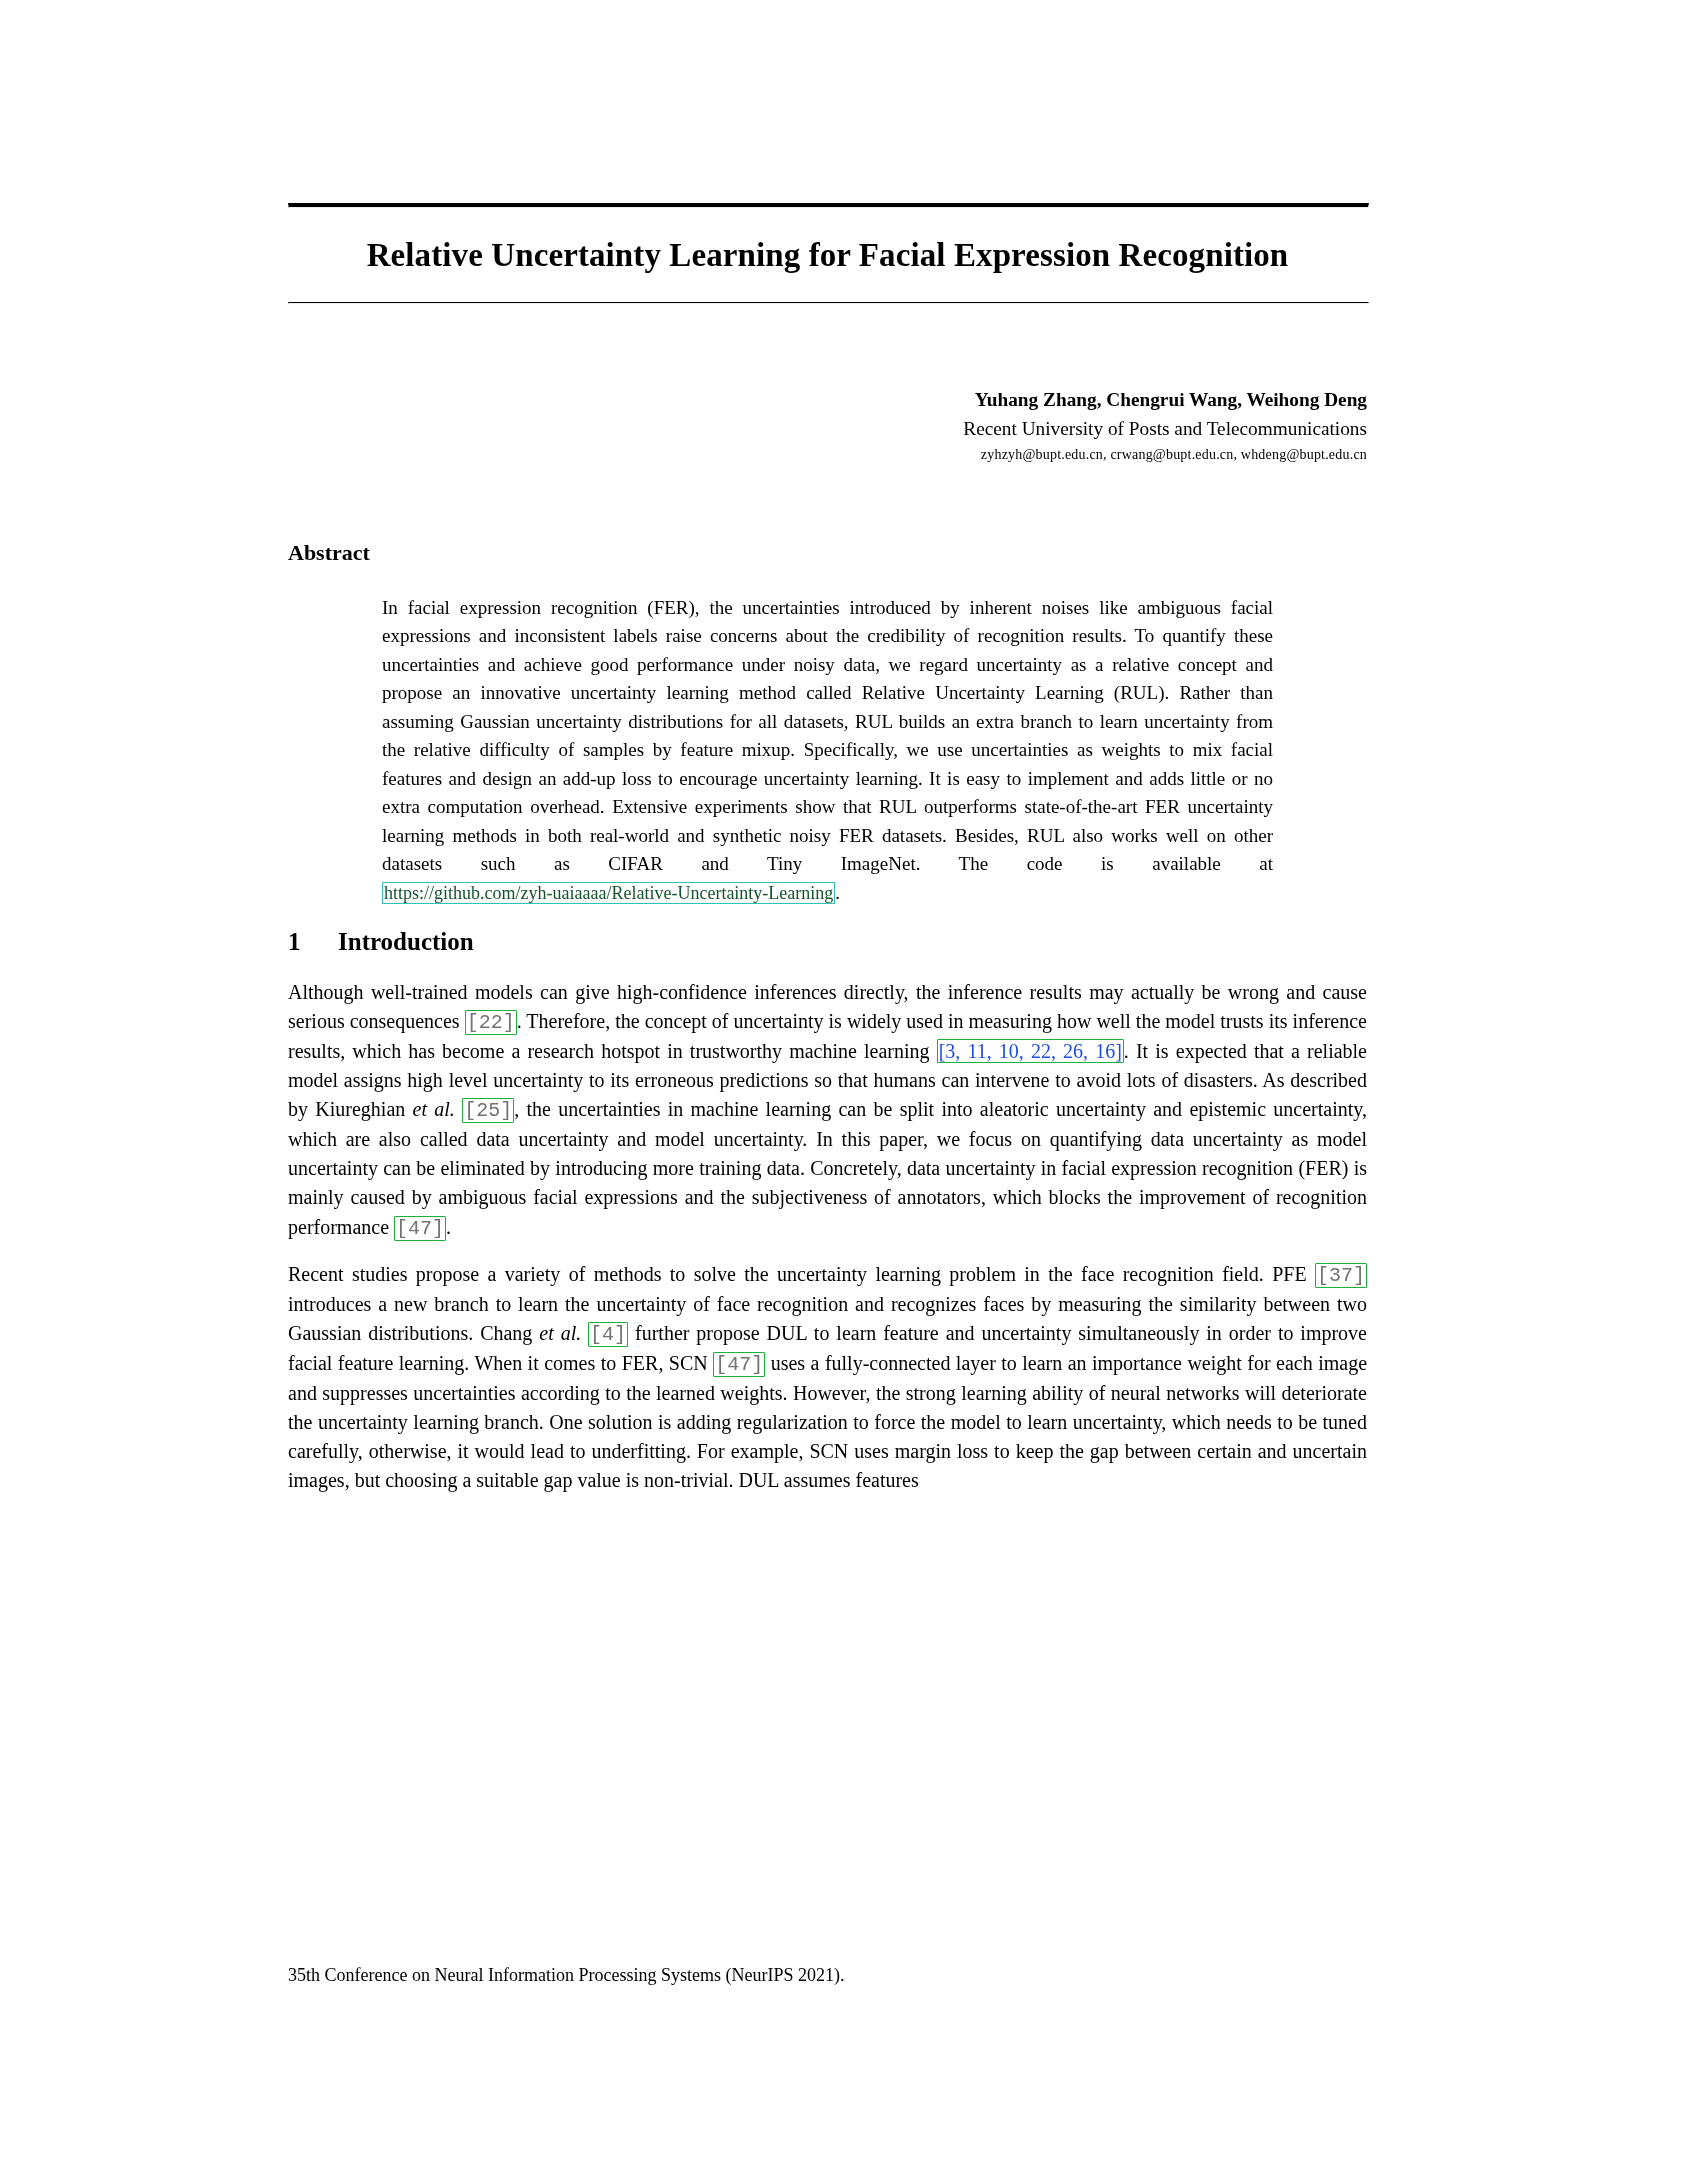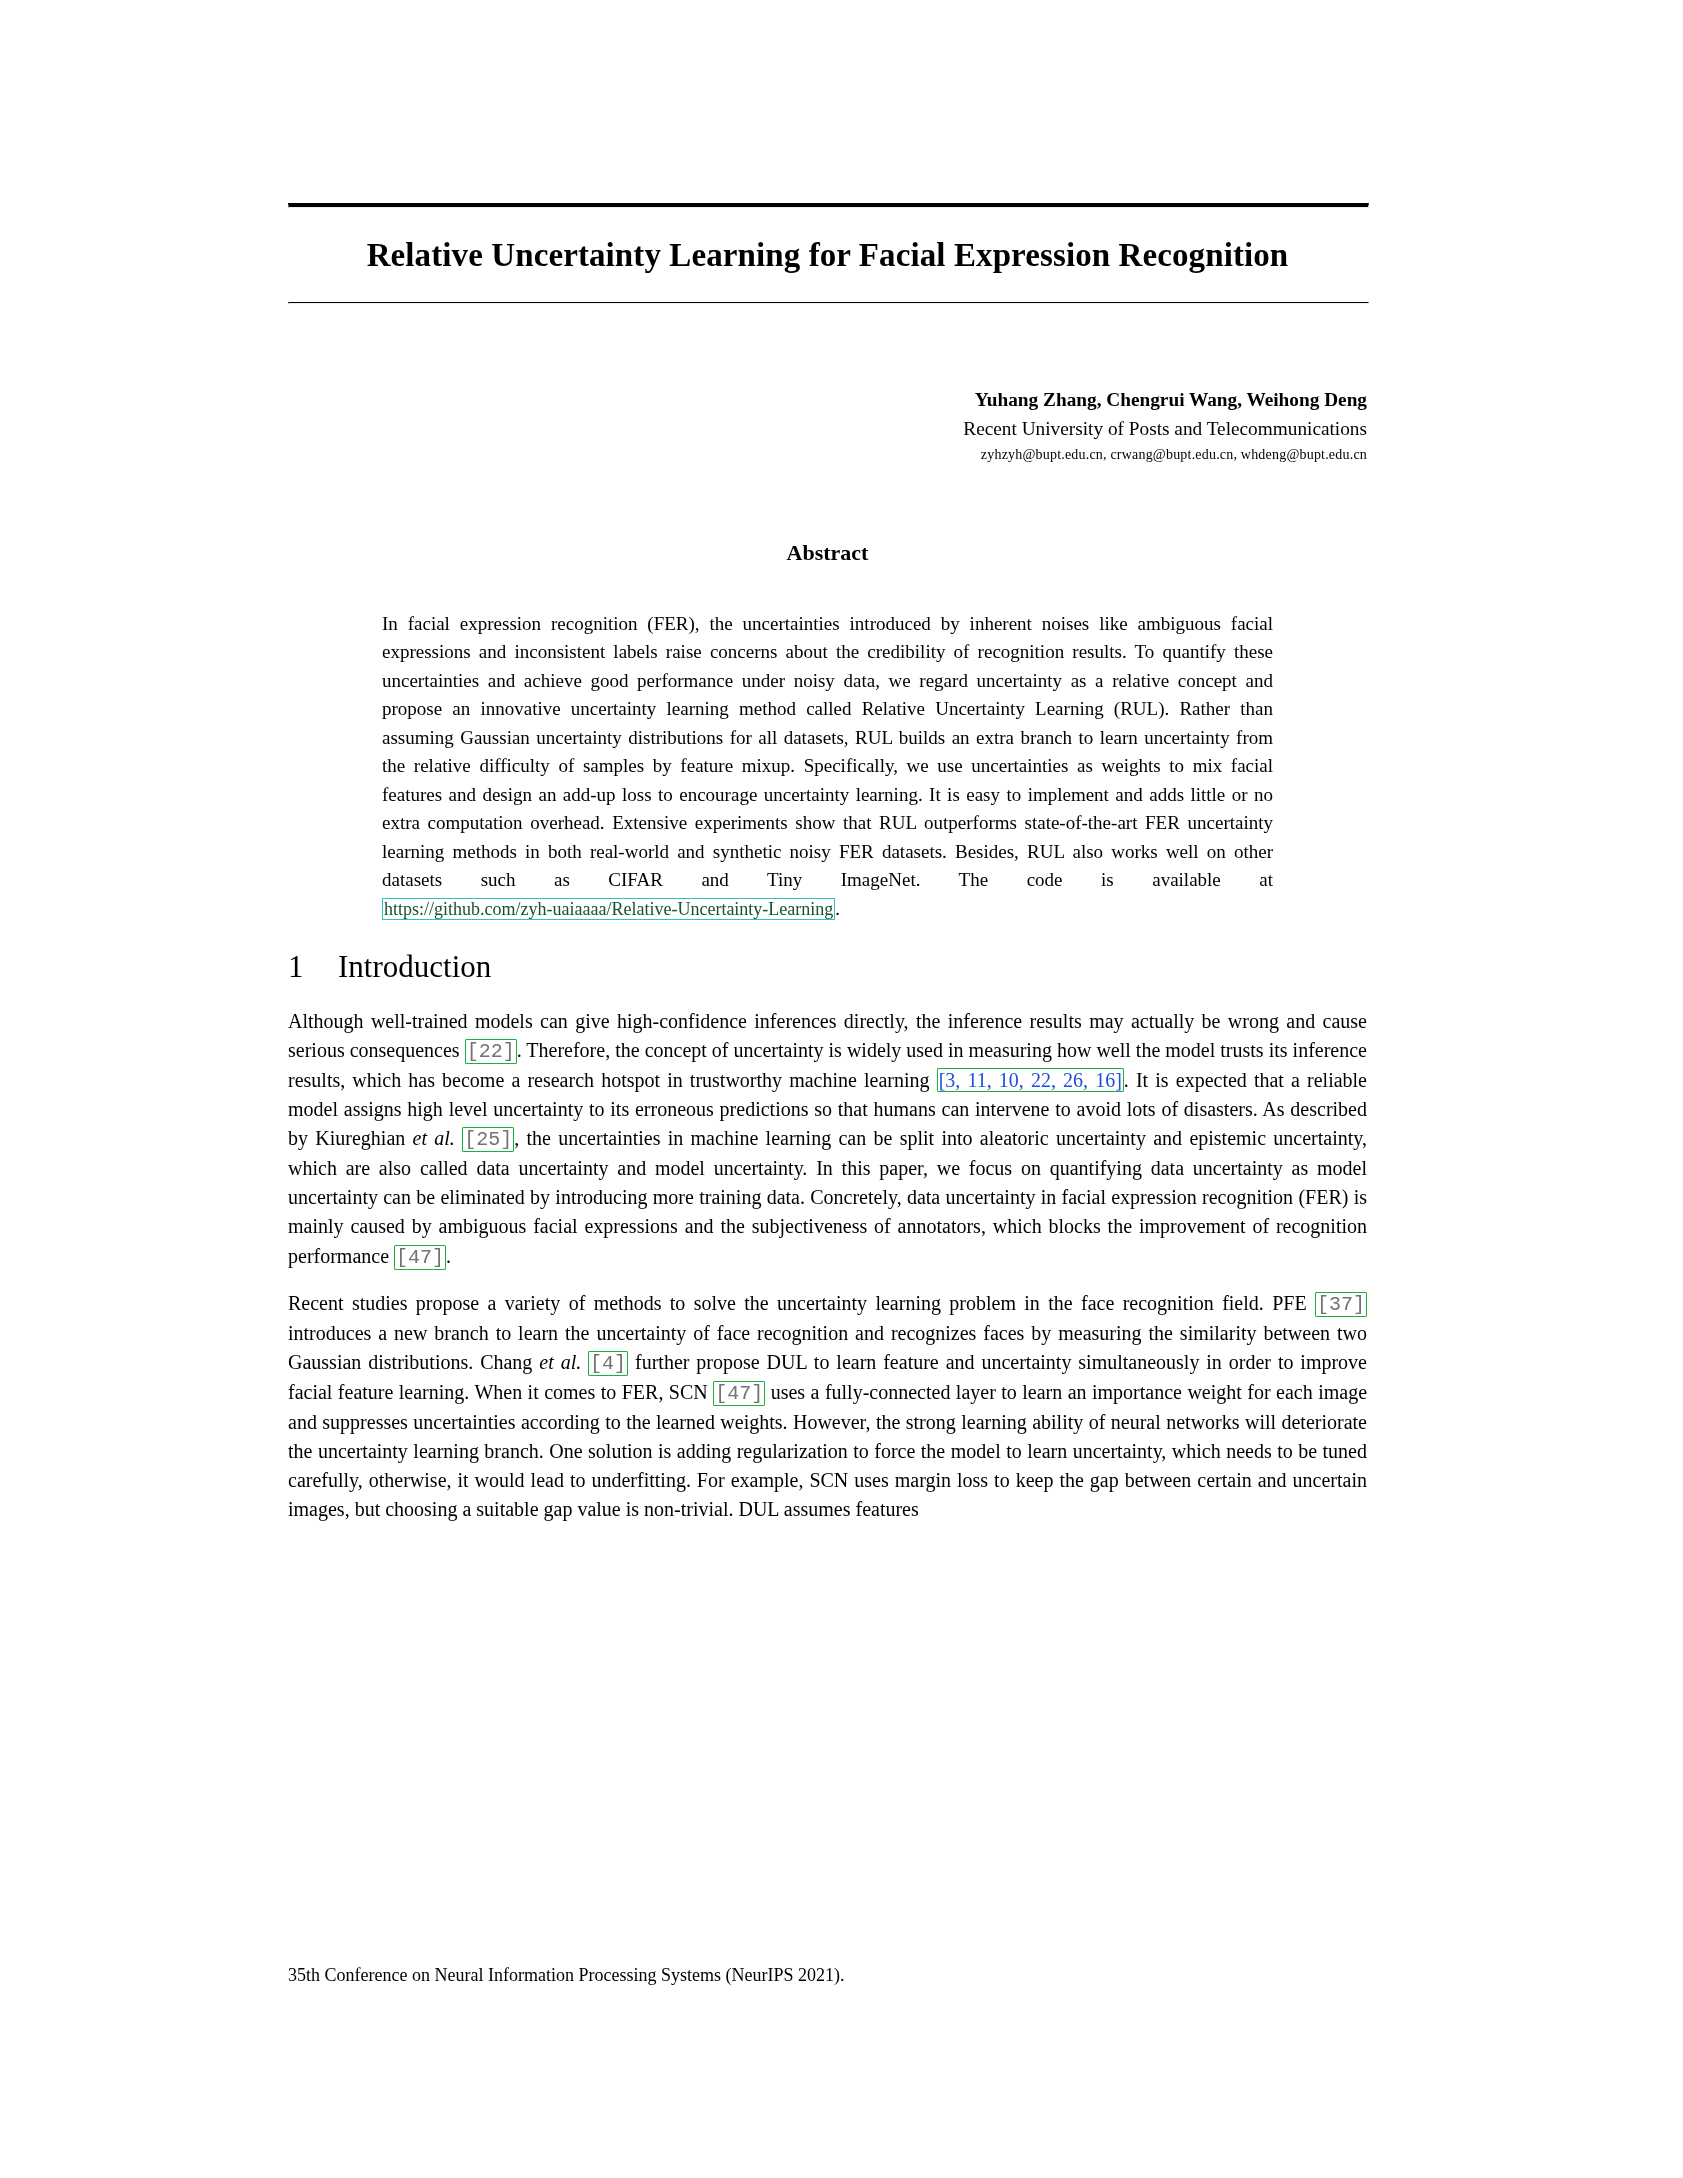--- a/index.html
+++ b/index.html
@@ -55,40 +55,39 @@
   .affiliation {
     font-size: 19.3px;
     margin-bottom: 7px;
   }
   .emails {
     font-family: Liberation Serif, serif;
     font-size: 14px;
     letter-spacing: 0.2px;
   }
   .abstract-heading {
-    text-align: center;
     font-size: 22px;
     font-weight: bold;
     margin-top: 77px;
-    margin-bottom: 44px;
+    margin-bottom: 28px;
   }
   .abstract-body {
     width: 891px;
     margin: 0 auto;
     font-size: 19px;
     line-height: 1.50;
     text-align: justify;
     text-justify: inter-word;
   }
   .abstract-body p {
     margin: 0;
   }
   .section-heading {
-    font-size: 31px;
-    font-weight: normal;
+    font-size: 25px;
+    font-weight: bold;
     margin-bottom: 22px;
   }
   .section-heading .num {
     display: inline-block;
     width: 50px;
   }
   .body-text {
     font-size: 20px;
     line-height: 1.455;
     text-align: justify;

